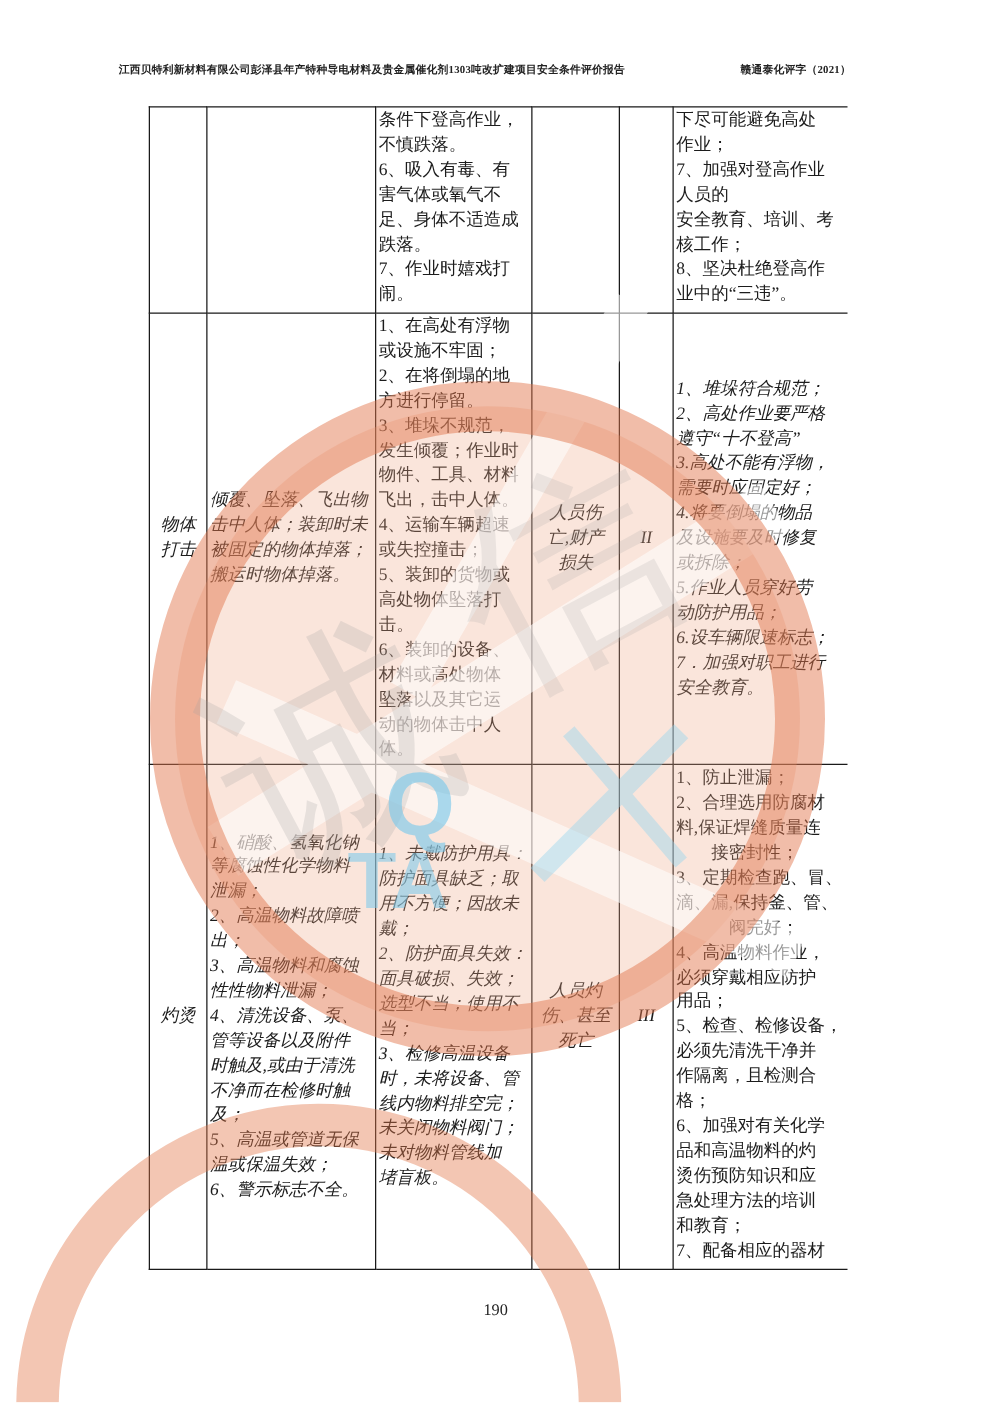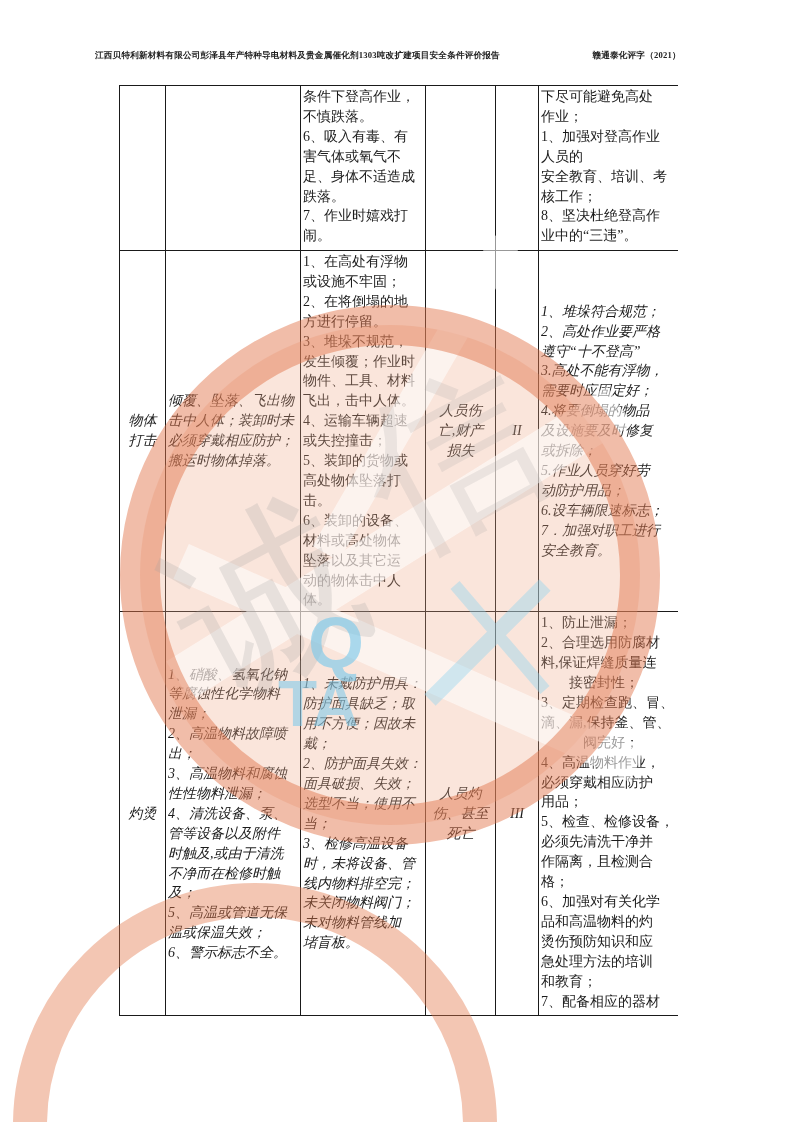--- a/index.html
+++ b/index.html
@@ -79,33 +79,33 @@
 6、吸入有毒、有
 害气体或氧气不
 足、身体不适造成
 跌落。
 7、作业时嬉戏打
 闹。</td>
         <td class="vmid ctr"></td>
         <td class="vmid ctr"></td>
         <td class="vtop pad-l">下尽可能避免高处
 作业；
-1、加强对登高作业
+7、加强对登高作业
 人员的
 安全教育、培训、考
 核工作；
 8、坚决杜绝登高作
 业中的“三违”。</td>
       </tr>
       <tr class="r1">
         <td class="vmid ctr">物体
 打击</td>
         <td class="vmid pad-l">倾覆、坠落、飞出物
 击中人体；装卸时未
-必须穿戴相应防护；
+被固定的物体掉落；
 搬运时物体掉落。</td>
         <td class="vtop pad-l">1、在高处有浮物
 或设施不牢固；
 2、在将倒塌的地
 方进行停留。
 3、堆垛不规范，
 发生倾覆；作业时
 物件、工具、材料
 飞出，击中人体。
 4、运输车辆超速
@@ -214,14 +214,15 @@
 
     <text x="308" y="668" font-size="72" fill="#79c9ec" opacity="0.62" font-weight="bold" font-family="Liberation Sans, DejaVu Sans, sans-serif">Q</text>
     <text x="278" y="726" font-size="64" fill="#79c9ec" opacity="0.55" font-weight="bold" font-family="Liberation Sans, DejaVu Sans, sans-serif">TA</text>
 
     <g stroke="#8fd4f0" opacity="0.40">
       <line x1="430" y1="700" x2="545" y2="585" stroke-width="16"></line>
       <line x1="455" y1="585" x2="545" y2="690" stroke-width="12"></line>
     </g>
   </svg>
 
+  <div class="footer">190</div>
 
 </div>
 
 </body></html>

